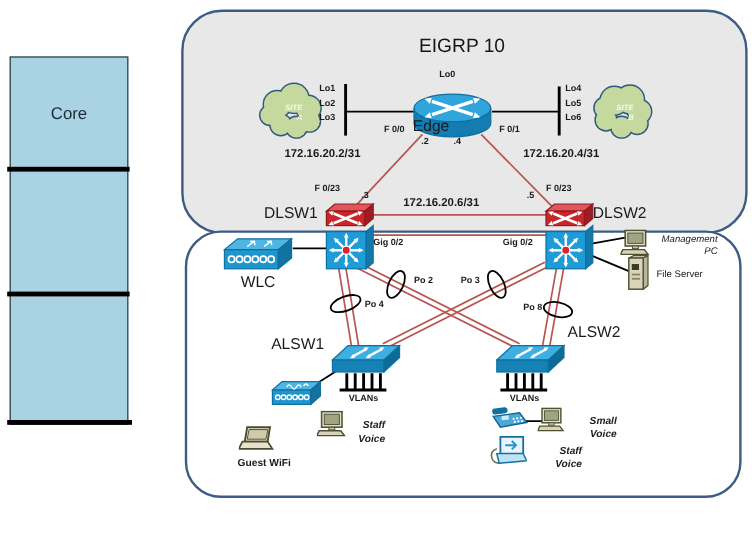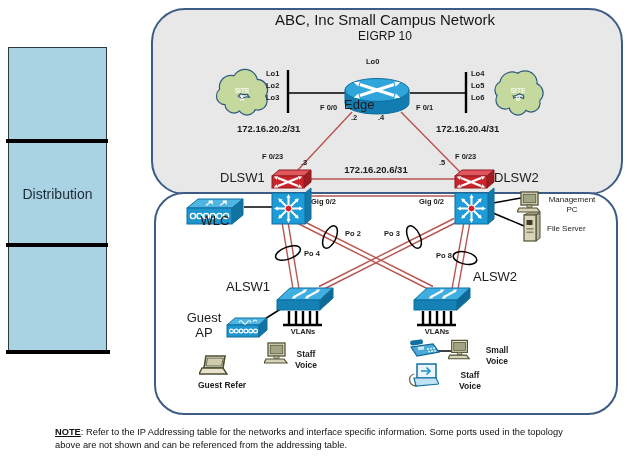--- a/index.html
+++ b/index.html
@@ -17,24 +17,24 @@
   .layer-label{position:absolute;left:8px;width:99px;text-align:center;font-size:14px;color:#1d2b36;z-index:3;}
   
   #links{position:absolute;left:0;top:0;z-index:2;}
   .icon{position:absolute;z-index:3;}
   .t{position:absolute;color:#1b1b1b;line-height:1.15;white-space:nowrap;z-index:4;text-align:center;}
   .dev{font-size:13px;}
   .sm{font-size:7.5px;font-weight:bold;}
   .ip{font-size:9.5px;font-weight:bold;}
   .md{font-size:8px;line-height:1.25;}
   .md2{font-size:8.5px;font-weight:600;line-height:1.25;}
-  .wrap{white-space:normal;text-align:center;}
+  .wrap{white-space:normal;text-align:right;font-style:italic;}
   .cloud-label{color:#F7FAF0;font-weight:bold;font-size:6.5px;line-height:1.25;}
   #title{left:151px;top:11px;width:468px;text-align:center;font-size:15px;color:#161616;}
-  #subtitle{left:151px;top:30px;width:468px;text-align:center;font-size:12px;color:#161616;}
+  #subtitle{left:151px;top:30px;width:468px;text-align:center;font-size:16px;color:#161616;}
   #note{position:absolute;left:55px;top:426px;width:524px;font-size:9.3px;line-height:1.35;
         color:#111;z-index:4;font-family:"Liberation Sans",sans-serif;}
   #note .nl{font-weight:bold;text-decoration:underline;}
   
   .red{stroke:#B85450;stroke-width:1.4;fill:none;}
   .wire{stroke:#000;stroke-width:1.5;fill:none;}
   .bar{stroke:#000;stroke-width:2.4;fill:none;}
   .po{stroke:#000;stroke-width:1.5;fill:none;}
   .comb{stroke:#000;stroke-width:2.4;fill:none;}
   .cs{fill:#C5D89E;stroke:#2E5A7D;stroke-width:2.4;}
@@ -45,21 +45,21 @@
 
 <div id="canvas">
 
   <div id="zone-campus"></div>
   <div id="zone-lan"></div>
 
   <div id="sidebar"></div>
   <div class="sep" style="top:139px"></div>
   <div class="sep" style="top:243px"></div>
   <div class="sep" style="top:350px;width:104px"></div>
-  <div class="layer-label" style="top:186px">Distribution</div>
+  <div class="layer-label" style="top:86px">Core</div>
 
   <svg id="links" width="627" height="456" viewBox="0 0 627 456">
 
     <path class="bar" d="M288,70 V113"></path>
     <path class="wire" d="M288,93 H347"></path>
     <path class="bar" d="M466,72 V113"></path>
     <path class="wire" d="M410,93 H466"></path>
 
     <path class="red" d="M352,112 L296,172"></path>
     <path class="red" d="M401,112 L460,172"></path>
@@ -328,21 +328,20 @@
     <polygon points="2,17 20,17 23,21 0,21" fill="#D8D3B8" stroke="#4F5132" stroke-width="1.2"></polygon>
   </svg>
 
   <svg class="icon" style="left:407px;top:362px" width="32" height="28" viewBox="0 0 32 28">
     <path d="M7,12 q-6,2 -4,8 q1.5,4 7,4" fill="none" stroke="#6B6B4F" stroke-width="1.3"></path>
     <polygon points="10,2 29,2 29,16 10,16" fill="#EAF5FB" stroke="#1470A0" stroke-width="1.5"></polygon>
     <path d="M14,9 h9 m-3.5,-3.5 l3.5,3.5 l-3.5,3.5" stroke="#1E95CC" stroke-width="1.6" fill="none"></path>
     <polygon points="7,16 29,16 32,22 9,24" fill="#BFE3F2" stroke="#1470A0" stroke-width="1.2"></polygon>
   </svg>
 
-  <div class="t" id="title">ABC, Inc Small Campus Network</div>
   <div class="t" id="subtitle">EIGRP 10</div>
 
   <div class="t sm" style="left:366px;top:58px">Lo0</div>
   <div class="t dev" style="left:344px;top:98px;width:66px;text-align:left">Edge</div>
 
   <div class="t sm" style="left:266px;top:70px">Lo1</div>
   <div class="t sm" style="left:266px;top:82px">Lo2</div>
   <div class="t sm" style="left:266px;top:94px">Lo3</div>
   <div class="t sm" style="left:471px;top:70px">Lo4</div>
   <div class="t sm" style="left:471px;top:82px">Lo5</div>
@@ -351,49 +350,47 @@
   <div class="t wrap cloud-label" style="left:232px;top:87px;width:20px">SITE A</div>
   <div class="t wrap cloud-label" style="left:508px;top:87px;width:20px">SITE B</div>
 
   <div class="t sm" style="left:320px;top:104px">F 0/0</div>
   <div class="t sm" style="left:351px;top:114px">.2</div>
   <div class="t sm" style="left:416px;top:104px">F 0/1</div>
   <div class="t sm" style="left:378px;top:114px">.4</div>
 
   <div class="t ip" style="left:237px;top:124px">172.16.20.2/31</div>
   <div class="t ip" style="left:436px;top:124px">172.16.20.4/31</div>
-  <div class="t ip" style="left:336px;top:165px;width:80px;text-align:center">172.16.20.6/31</div>
+  <div class="t ip" style="left:336px;top:165px;width:80px;text-align:left">172.16.20.6/31</div>
 
   <div class="t sm" style="left:262px;top:153px">F 0/23</div>
   <div class="t sm" style="left:301px;top:159px">.3</div>
   <div class="t sm" style="left:439px;top:159px">.5</div>
   <div class="t sm" style="left:455px;top:153px">F 0/23</div>
 
   <div class="t dev" style="left:220px;top:171px">DLSW1</div>
   <div class="t dev" style="left:494px;top:171px">DLSW2</div>
 
   <div class="t sm" style="left:311px;top:198px">Gig 0/2</div>
   <div class="t sm" style="left:419px;top:198px">Gig 0/2</div>
 
-  <div class="t dev" style="left:186px;top:214px;width:58px;text-align:center">WLC</div>
+  <div class="t dev" style="left:186px;top:228px;width:58px;text-align:center">WLC</div>
   <div class="t md wrap" style="left:546px;top:195px;width:52px">Management PC</div>
   <div class="t md" style="left:547px;top:224px">File Server</div>
 
   <div class="t sm" style="left:345px;top:230px">Po 2</div>
   <div class="t sm" style="left:384px;top:230px">Po 3</div>
   <div class="t sm" style="left:304px;top:250px">Po 4</div>
   <div class="t sm" style="left:436px;top:252px">Po 8</div>
 
   <div class="t dev" style="left:226px;top:280px">ALSW1</div>
   <div class="t dev" style="left:473px;top:270px">ALSW2</div>
 
   <div class="t sm" style="left:283px;top:328px;width:40px;text-align:center">VLANs</div>
   <div class="t sm" style="left:417px;top:328px;width:40px;text-align:center">VLANs</div>
 
-  <div class="t dev wrap" style="left:182px;top:311px;width:44px">Guest AP</div>
-  <div class="t md2" style="left:198px;top:380px">Guest Refer</div>
+  <div class="t md2" style="left:198px;top:380px">Guest WiFi</div>
   <div class="t md2 wrap" style="left:291px;top:349px;width:30px">Staff Voice</div>
   <div class="t md2 wrap" style="left:480px;top:345px;width:34px">Small Voice</div>
   <div class="t md2 wrap" style="left:455px;top:370px;width:30px">Staff Voice</div>
 
-  <div id="note"><span class="nl">NOTE</span><span>: Refer to the IP Addressing table for the networks and interface specific information. Some ports used in the topology above are not shown and can be referenced from the addressing table.</span></div>
 
 </div>
 
 </body></html>

